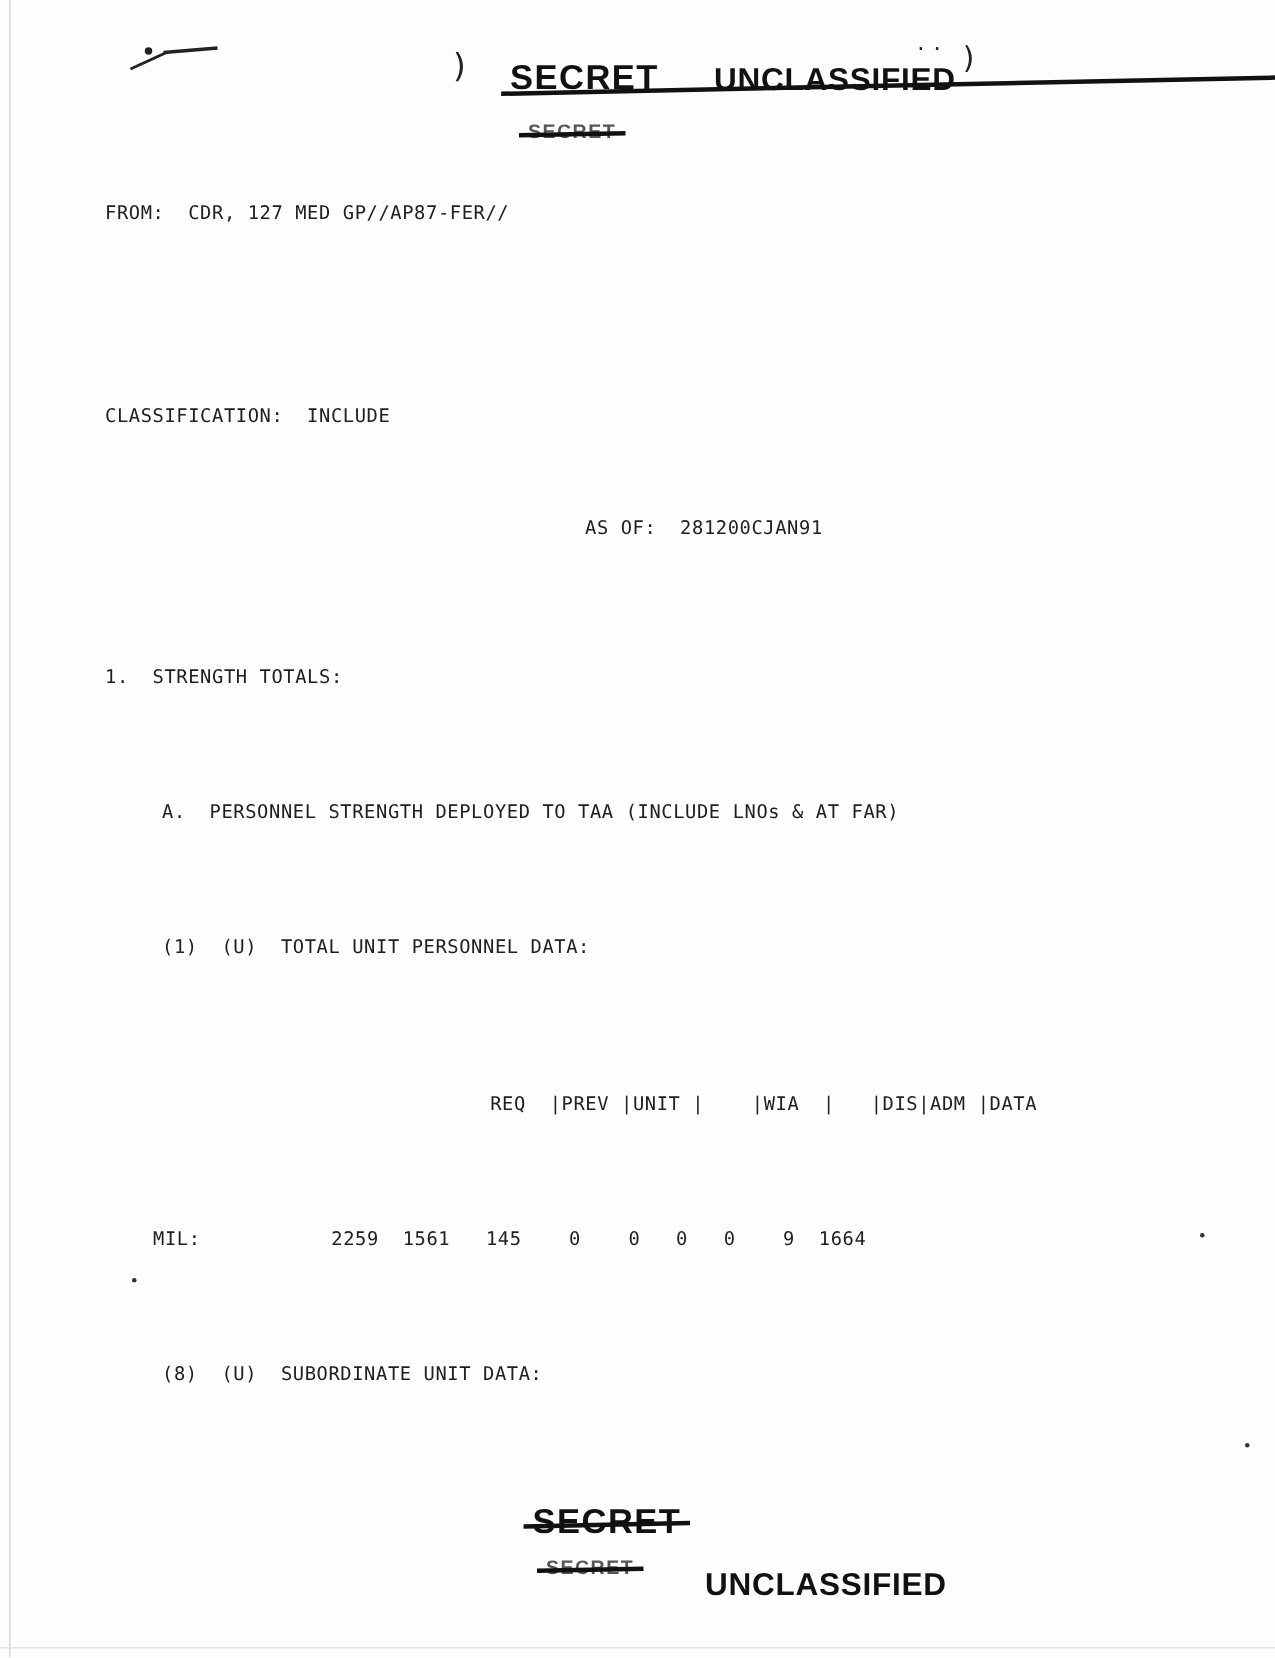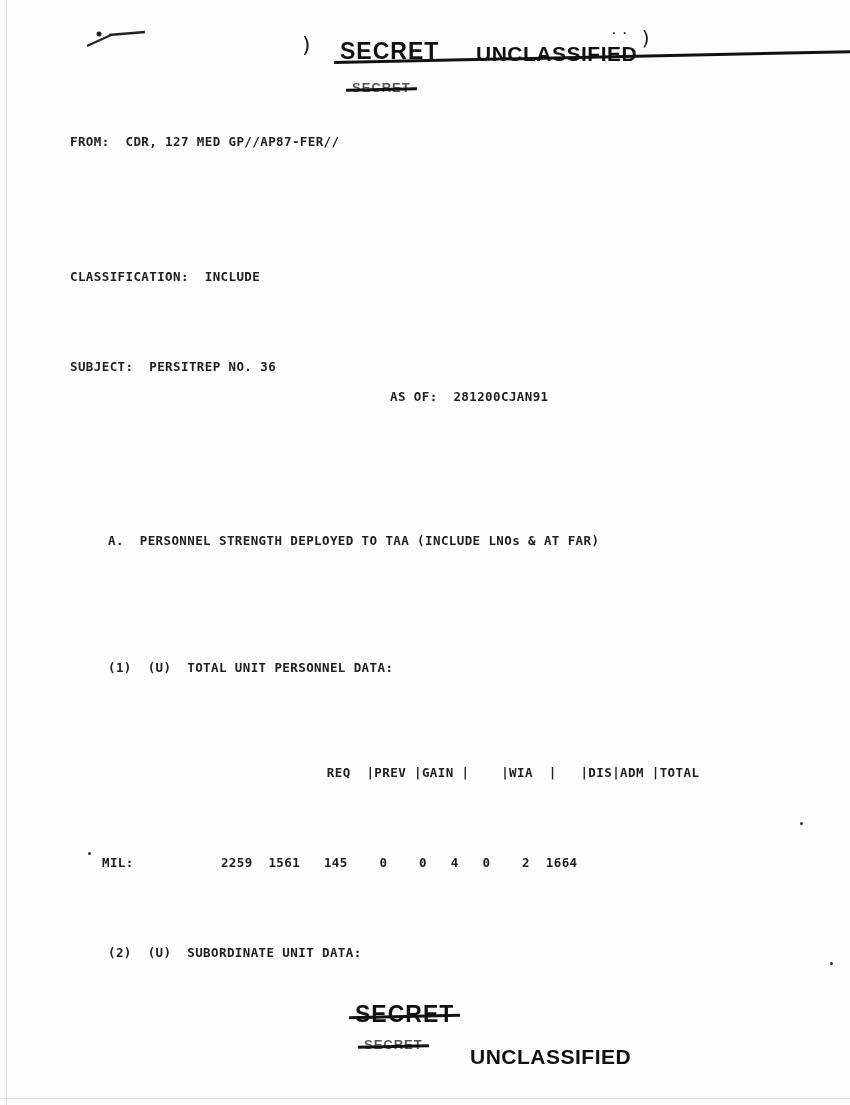--- a/index.html
+++ b/index.html
@@ -120,21 +120,21 @@
     position: absolute;
     left: 70px;
     top: 104px;
     width: 720px;
     font-size: 12.5px;
     line-height: 15px;
     letter-spacing: 0.4px;
     color: #202020;
     white-space: pre;
   }
-  .ln { display: block; height: 15px; font-weight: bold; }
+  .ln { display: block; height: 15px; }
   .gap { display: block; height: 15px; }
   .gap-s { display: block; height: 9px; }
 
   
   .ftr {
     position: absolute;
     bottom: 22px;
     left: 0;
     width: 850px;
     height: 90px;
@@ -200,34 +200,34 @@
     <div class="stamp-secret-top2 strike">SECRET</div>
     <div class="stamp-unclass-top">UNCLASSIFIED</div>
   </div>
 
   <div class="doc">
     <span class="ln">FROM:  CDR, 127 MED GP//AP87-FER//</span>
     <span class="gap"></span>
     <span class="gap"></span>
     <span class="ln">CLASSIFICATION:  INCLUDE</span>
     <span class="gap"></span>
-    <span class="ln">SUBJECT:  PERSITREP NO. 36</span>
     <span class="ln" style="position:relative; top:-15px; left:320px;">AS OF:  281200CJAN91</span>
     <span class="gap-s"></span>
+    <span class="ln">1.  STRENGTH TOTALS:</span>
     <span class="gap"></span>
     <span class="ln" style="padding-left:38px;">A.  PERSONNEL STRENGTH DEPLOYED TO TAA (INCLUDE LNOs &amp; AT FAR)</span>
     <span class="gap"></span>
-    <span class="ln" style="padding-left:38px;margin-top:37px;">(1)  (U)  TOTAL UNIT PERSONNEL DATA:</span>
-    <span class="gap"></span>
-
-    <span class="ln" style="padding-left:130px;">                REQ  |PREV |GAIN |    |WIA  |   |DIS|ADM |TOTAL</span>
-    <span class="gap"></span>
-    <span class="ln" style="padding-left:32px;">MIL:           2259  1561   145    0    0   4   0    2  1664</span>
-    <span class="gap"></span>
-    <span class="ln" style="padding-left:38px;">(2)  (U)  SUBORDINATE UNIT DATA:</span>
+    <span class="ln" style="padding-left:38px;">(1)  (U)  TOTAL UNIT PERSONNEL DATA:</span>
+    <span class="gap"></span>
+
+    <span class="ln" style="padding-left:130px;">                REQ  |PREV |UNIT |    |WIA  |   |DIS|ADM |DATA</span>
+    <span class="gap"></span>
+    <span class="ln" style="padding-left:32px;">MIL:           2259  1561   145    0    0   0   0    9  1664</span>
+    <span class="gap"></span>
+    <span class="ln" style="padding-left:38px;">(8)  (U)  SUBORDINATE UNIT DATA:</span>
     <span class="gap"></span>
 
     
     
     
     
     
     
     
     

